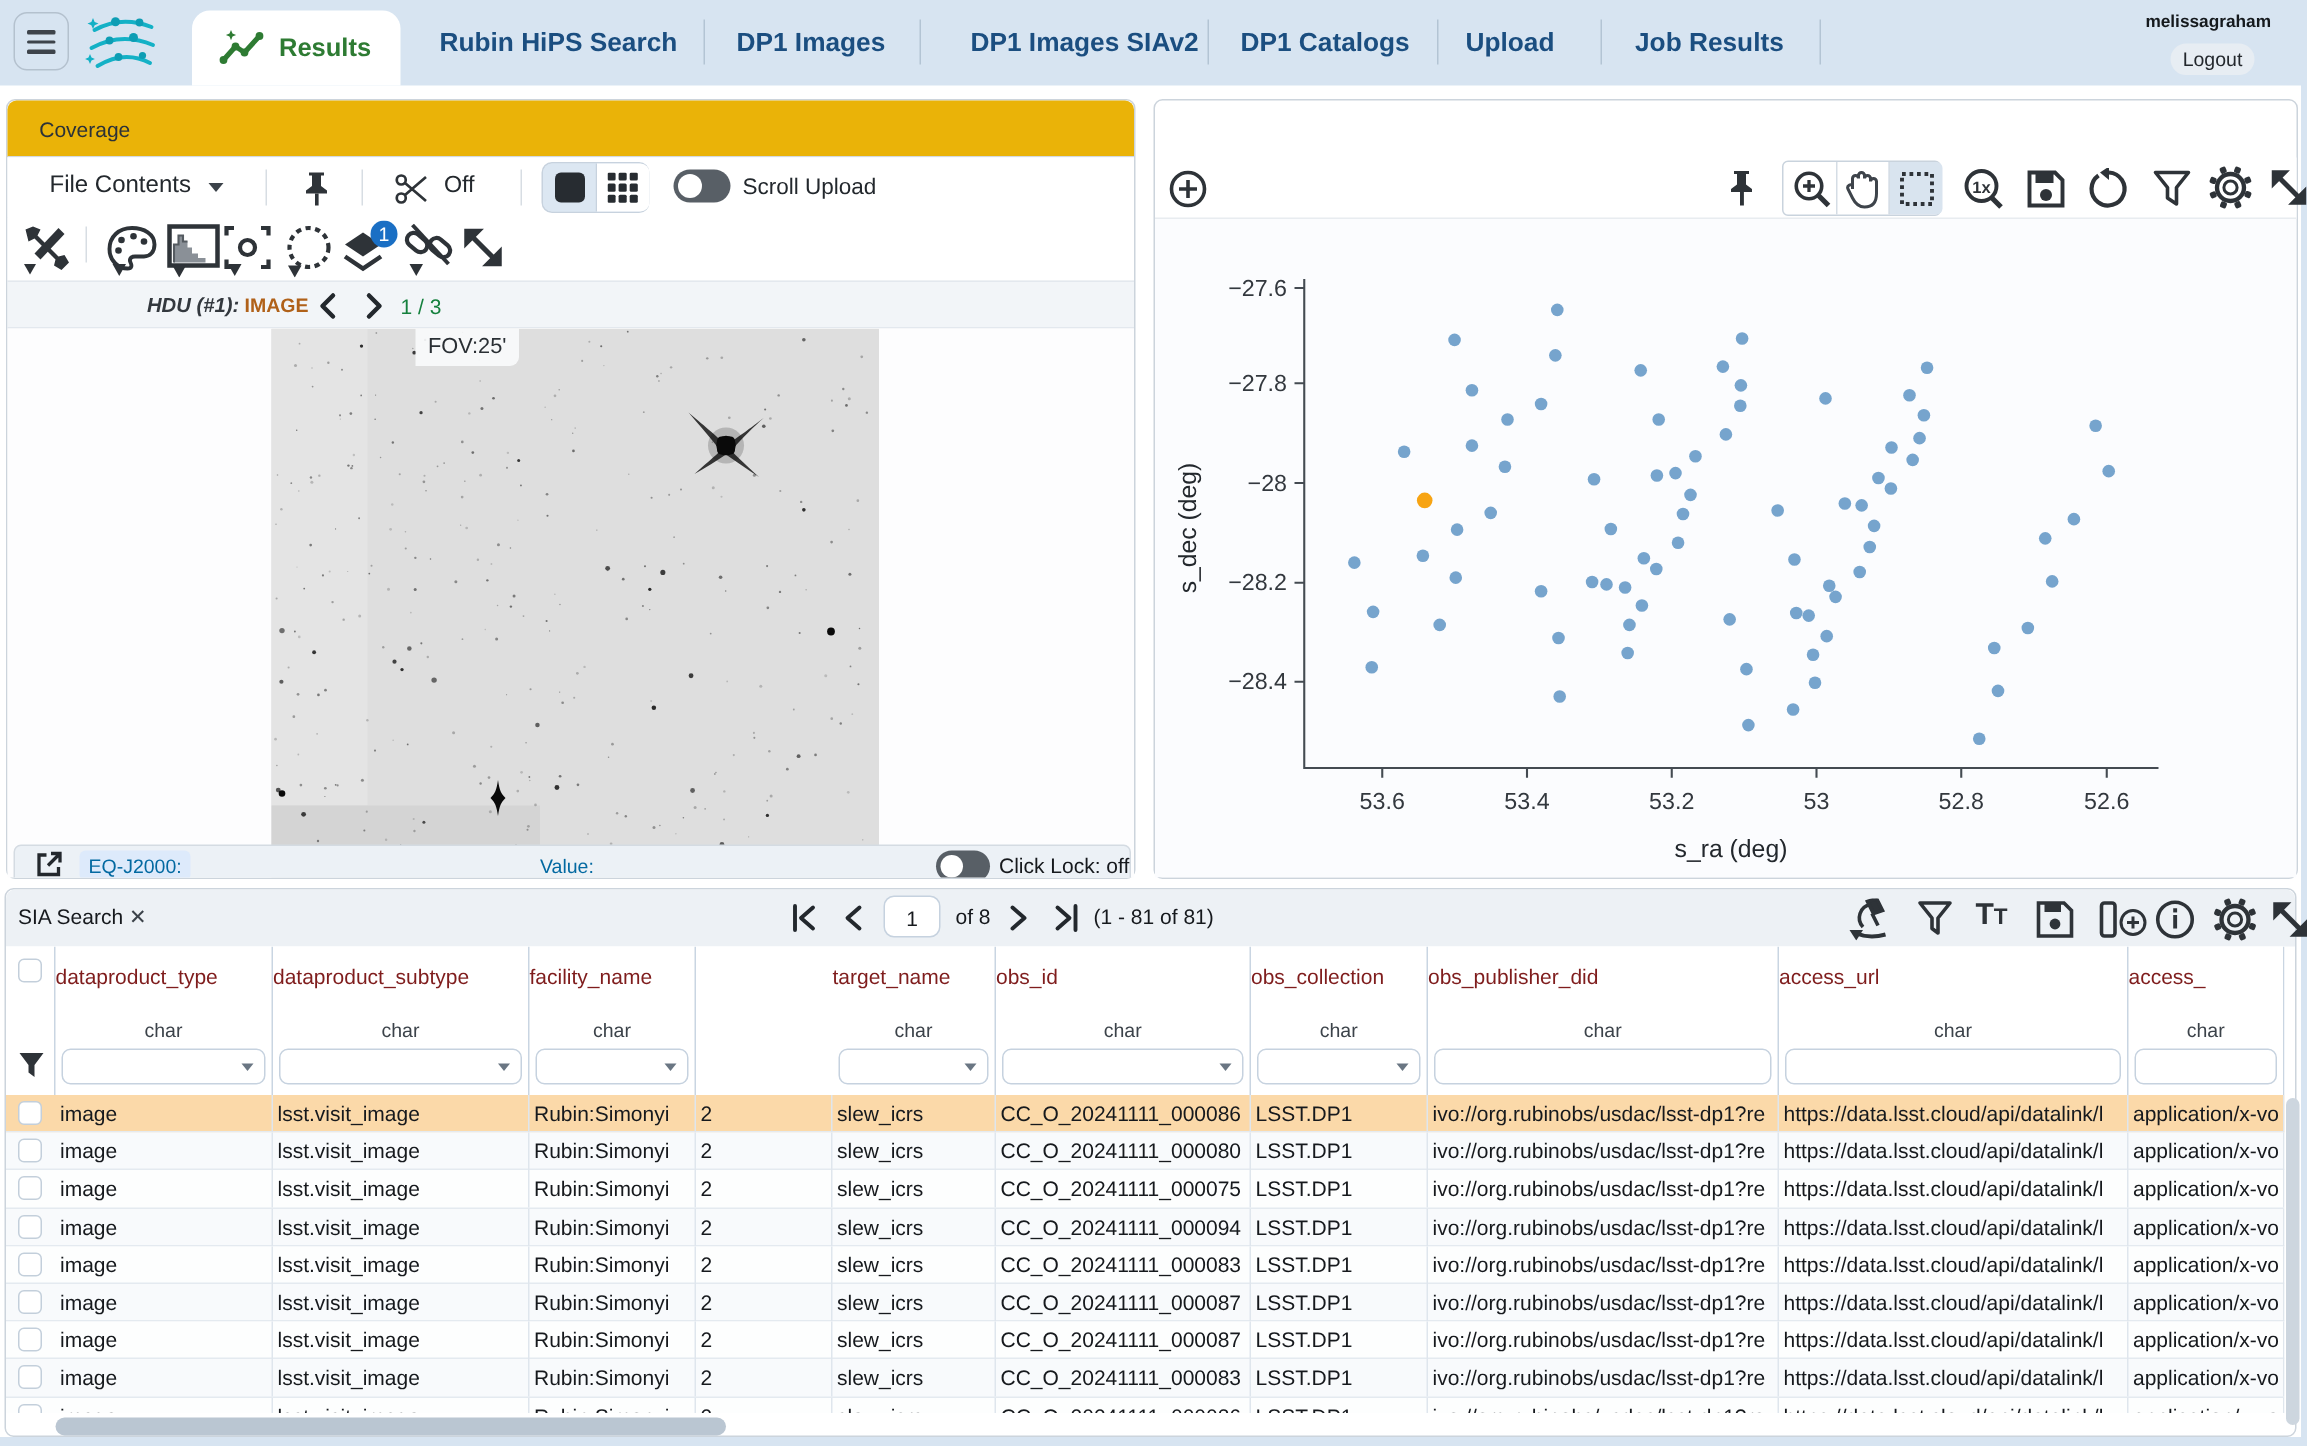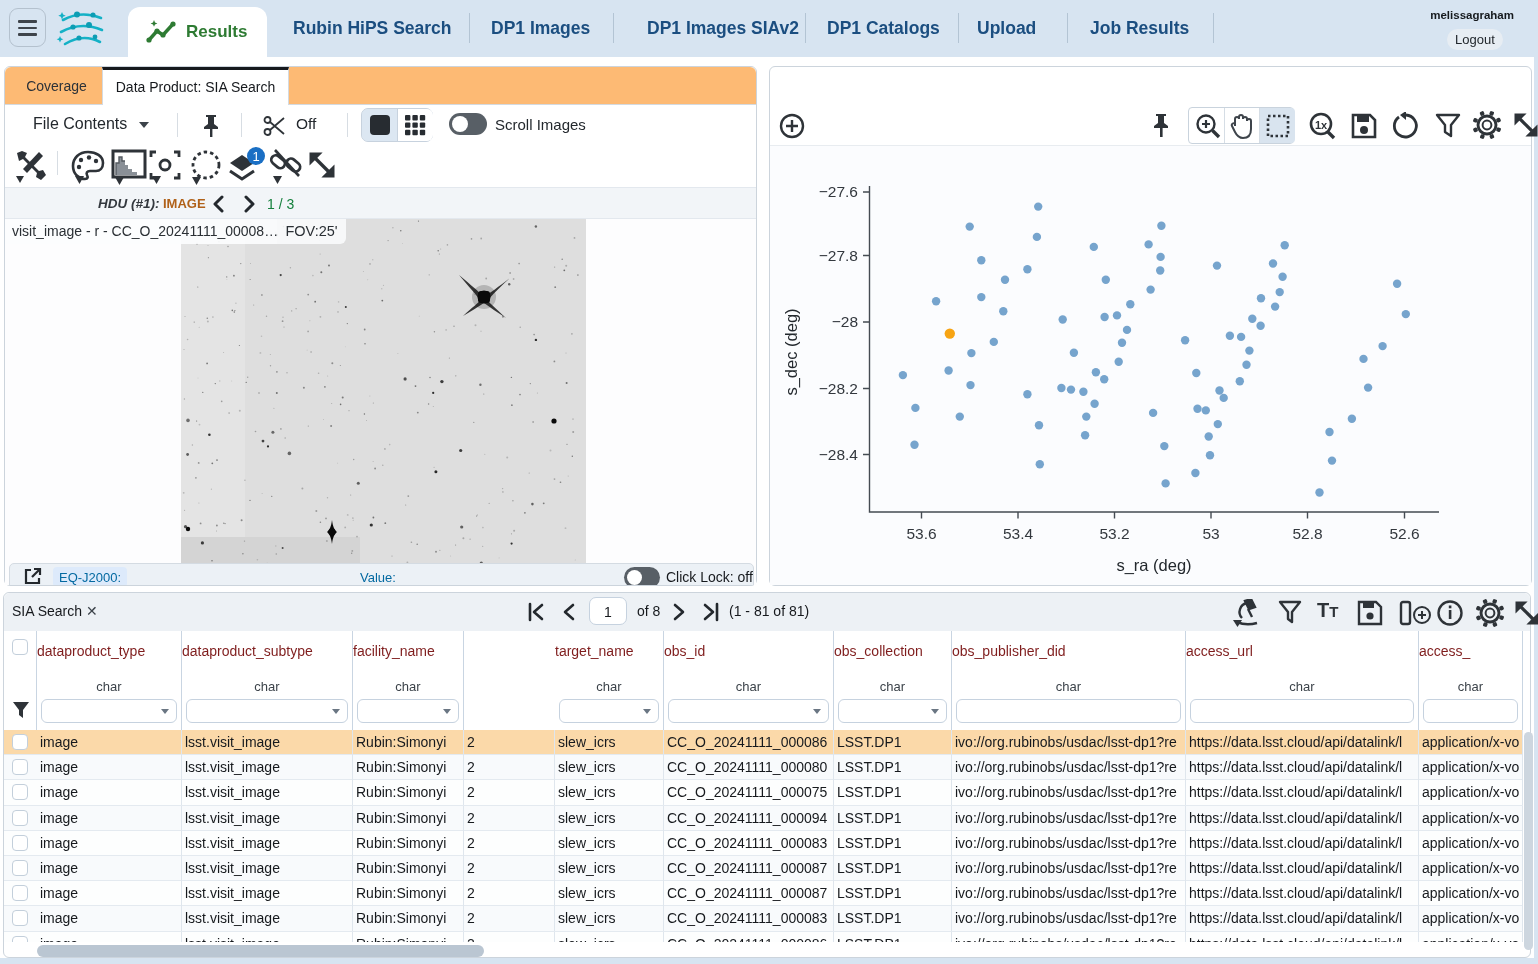--- a/index.html
+++ b/index.html
@@ -9,21 +9,21 @@
 #hamb { position:absolute; left:9px; top:8px; width:37px; height:39px; border:1px solid #b4c1ce; border-radius:9px; }
 #hamb div { position:absolute; left:8px; width:19px; height:2.6px; background:#3e444b; border-radius:1px; }
 #results-tab { position:absolute; left:128px; top:7px; width:139px; height:50px; background:#fff; border-radius:12px 12px 0 0; }
 .navitem { position:absolute; top:0; height:57px; line-height:57px; font-size:17.5px; font-weight:bold; color:#1b4e80; white-space:nowrap; }
 .navdiv { position:absolute; top:13px; height:30px; width:1px; background:#b3c4d4; }
 #user { position:absolute; right:24px; top:9px; font-size:11.5px; color:#15191d; font-weight:bold; }
 #logout { position:absolute; right:35px; top:29px; width:56px; height:21px; background:#e7edf3; border-radius:11px; font-size:13px; color:#23282d; text-align:center; line-height:21px; }
 
 #content { position:absolute; left:0; top:57px; width:1534px; height:901px; background:#fff; }
 .panel { position:absolute; background:#fff; border:1px solid #ccd4dc; border-radius:6px; }
-.tabbar { position:absolute; left:0; top:0; width:100%; background:#fdba74; border-bottom:1px solid #d4dae0; border-radius:6px 6px 0 0; }
+.tabbar { position:absolute; left:0; top:0; width:100%; background:#eab308; border-bottom:1px solid #d4dae0; border-radius:6px 6px 0 0; }
 .tab-active { position:absolute; background:#fff; border-top:3px solid #16191d; border-left:1px solid #d4dae0; border-right:1px solid #d4dae0; color:#16191d; text-align:center; }
 .tab-idle { position:absolute; color:#2c3238; text-align:center; }
 
 #lpanel { left:4px; top:9px; width:753px; height:520px; }
 #row1 { position:absolute; left:0; top:38px; width:100%; height:40px; background:#fff; }
 #row2 { position:absolute; left:0; top:78px; width:100%; height:42px; background:#fff; }
 #hdurow { position:absolute; left:0; top:120px; width:100%; height:32px; background:#f2f5f8; border-top:1px solid #e3e8ee; border-bottom:1px solid #e3e8ee; }
 #imgarea { position:absolute; left:0; top:152px; width:751px; height:366px; background:#fdfdfe; overflow:hidden; }
 #readout { position:absolute; left:4px; top:344px; width:745px; height:27px; background:#ecf1f6; border:1px solid #d4dbe2; border-radius:5px; }
 .vdiv { position:absolute; top:8px; width:1px; height:24px; background:#d7dde3; }
@@ -99,21 +99,20 @@
   <div class="navdiv" style="left:1213px"></div>
   <div id="user">melissagraham</div>
   <div id="logout">Logout</div>
 </div>
 
 <div id="content">
 
   <div id="lpanel" class="panel">
     <div class="tabbar" style="height:38px">
       <div class="tab-idle" style="left:0;top:0;width:97px;height:38px;line-height:38px;font-size:14px;text-indent:6px">Coverage</div>
-      <div class="tab-active" style="left:97px;top:0;width:187px;height:38px;line-height:34px;font-size:14px">Data Product: SIA Search</div>
     </div>
     <div id="row1">
       <div class="abs" style="left:28px;top:10px;font-size:16px;color:#23282d">File Contents</div>
       <div class="abs" style="left:134px;top:17px;width:0;height:0;border-left:5px solid transparent;border-right:5px solid transparent;border-top:6px solid #3c434a"></div>
       <div class="vdiv" style="left:172px"></div>
       <svg class="abs" style="left:196px;top:8px" width="20" height="25" viewBox="0 0 20 25">
         <path d="M5 2 h10 v2 h-2 v7 l4 3 v2 H3 v-2 l4-3 V4 H5 z" fill="#2e3338"></path>
         <rect x="9" y="16" width="2.4" height="8" fill="#2e3338"></rect>
       </svg>
       <div class="vdiv" style="left:236px"></div>
@@ -142,21 +141,21 @@
               <rect x="0" y="14.8" width="5.4" height="5.4" rx="1"></rect>
                   <rect x="7.4" y="14.8" width="5.4" height="5.4" rx="1"></rect>
                   <rect x="14.8" y="14.8" width="5.4" height="5.4" rx="1"></rect>
             </g>
           </svg>
         </div>
       </div>
       <div class="abs" style="left:444px;top:8px;width:38px;height:22px;background:#585f66;border-radius:11px">
         <div class="abs" style="left:3px;top:3px;width:16px;height:16px;background:#fff;border-radius:50%"></div>
       </div>
-      <div class="abs" style="left:490px;top:11px;font-size:15px;color:#23282d">Scroll Images</div>
+      <div class="abs" style="left:490px;top:11px;font-size:15px;color:#23282d">Scroll Upload</div>
     </div>
     <div id="row2">
       <svg class="abs" style="left:8px;top:4px" width="34" height="36" viewBox="0 0 34 36">
         <g fill="#2e3338">
           <path d="M4 4 l5 -2 5 2 -2 4 14 14 4 -1 3 5 -5 5 -5 -3 1 -4 -14 -14 -4 2 z"></path>
           <path d="M26 3 l4 4 -16 17 -4 -4 z"></path>
           <path d="M3 27 l8 0 -4 7 z"></path>
         </g>
       </svg>
       <div class="vdiv" style="left:52px;top:6px"></div>
@@ -532,21 +531,20 @@
             <path d="M506 317 C495 307 490 302 484 296 L481 300 C490 306 498 312 506 317 z" opacity="0.8"></path>
             <rect x="478" y="290" width="12" height="12" rx="3"></rect>
             <circle cx="484" cy="296" r="6.5"></circle>
             <path d="M332 519 C333 526 334 528 337 531 C334 534 333 536 332 543 C331 536 330 534 327 531 C330 528 331 526 332 519 z"></path>
             <circle cx="332" cy="531" r="3.4"></circle>
             <circle cx="554" cy="420" r="2.6"></circle>
             <circle cx="188" cy="528" r="2.2"></circle>
           </g>
         </g>
       </svg>
-      <div class="abs" style="left:0;top:0;width:272px;height:25px;background:rgba(252,253,254,0.9);font-size:14px;color:#2a2f34;line-height:25px;padding-left:7px;white-space:nowrap">visit_image - r - CC_O_20241111_00008…</div>
       <div class="abs" style="left:272px;top:0;width:69px;height:25px;background:rgba(252,253,254,0.85);border-radius:0 0 6px 0;font-size:14.5px;color:#2a2f34;line-height:25px;text-align:center">FOV:25'</div>
       <div id="readout">
         <svg class="abs" style="left:13px;top:3px" width="19" height="19" viewBox="0 0 19 19">
           <g stroke="#23282d" stroke-width="2.2" fill="none">
             <path d="M8 3 H3 V16 H16 V11"></path>
             <path d="M11 2 H17 V8 M17 2 L9 10"></path>
           </g>
         </svg>
         <div class="abs" style="left:43px;top:3px;width:74px;height:20px;background:#ddeafb;border-radius:4px"></div>
         <div class="abs blue" style="left:49px;top:6px;font-size:13px">EQ-J2000:</div>

